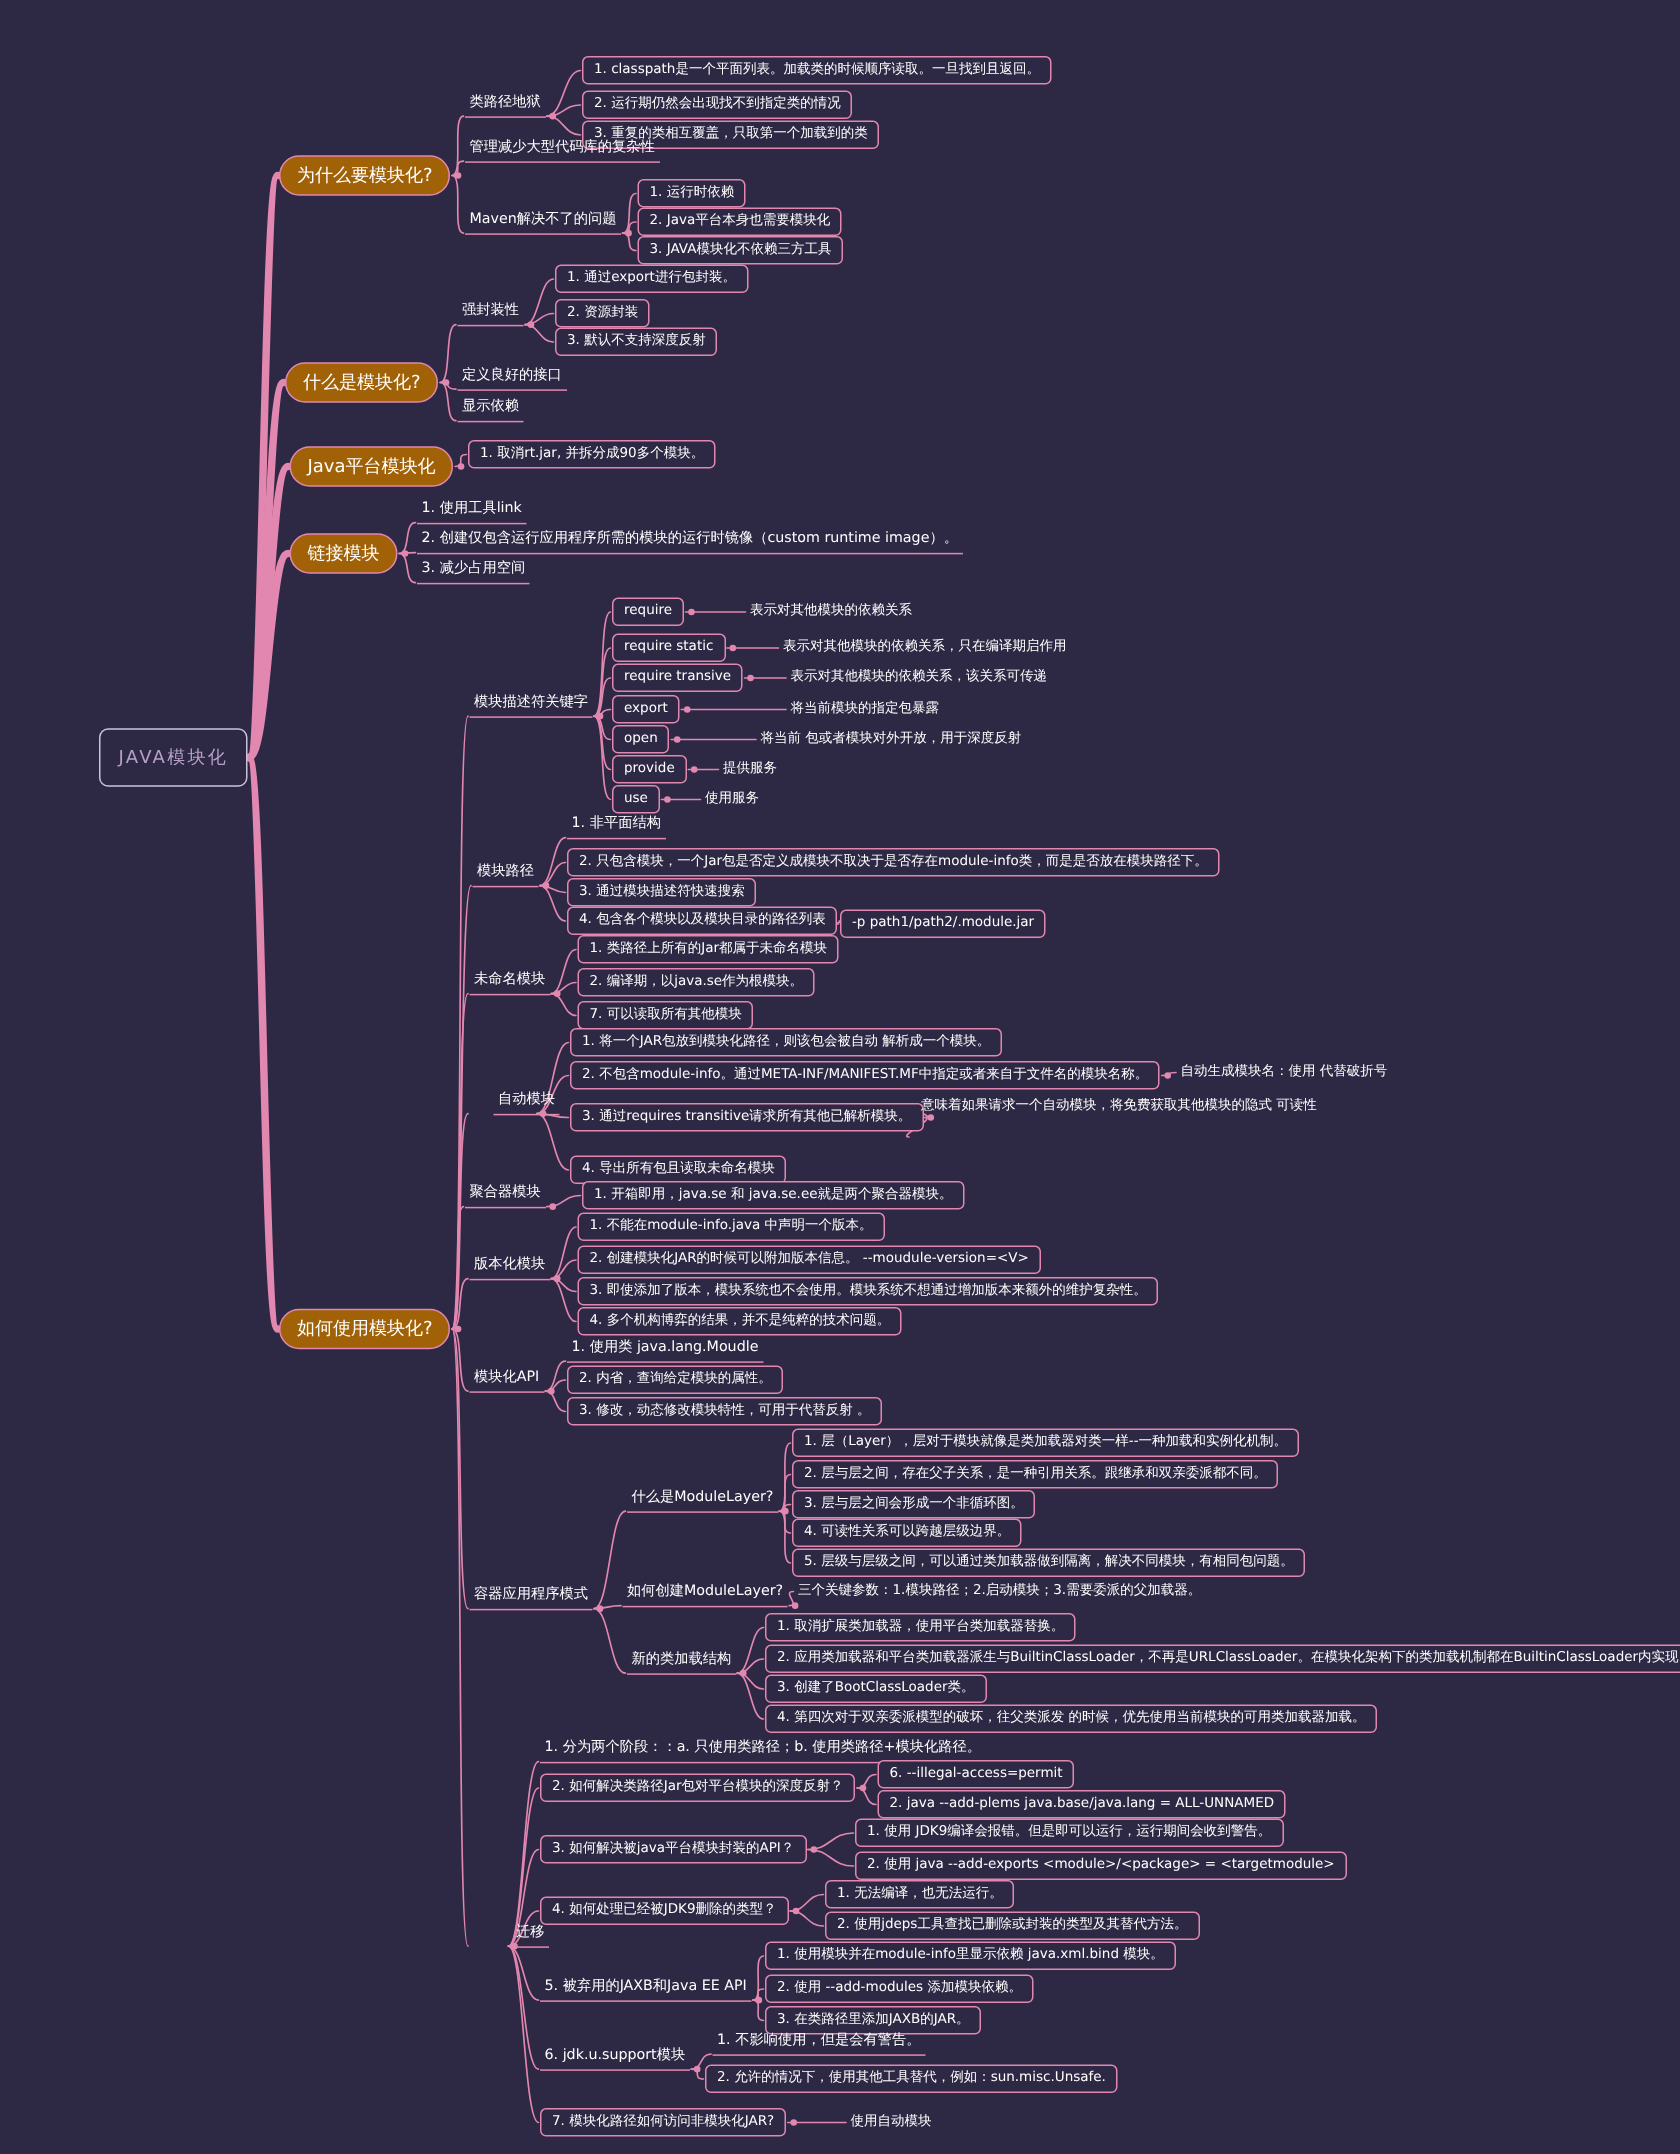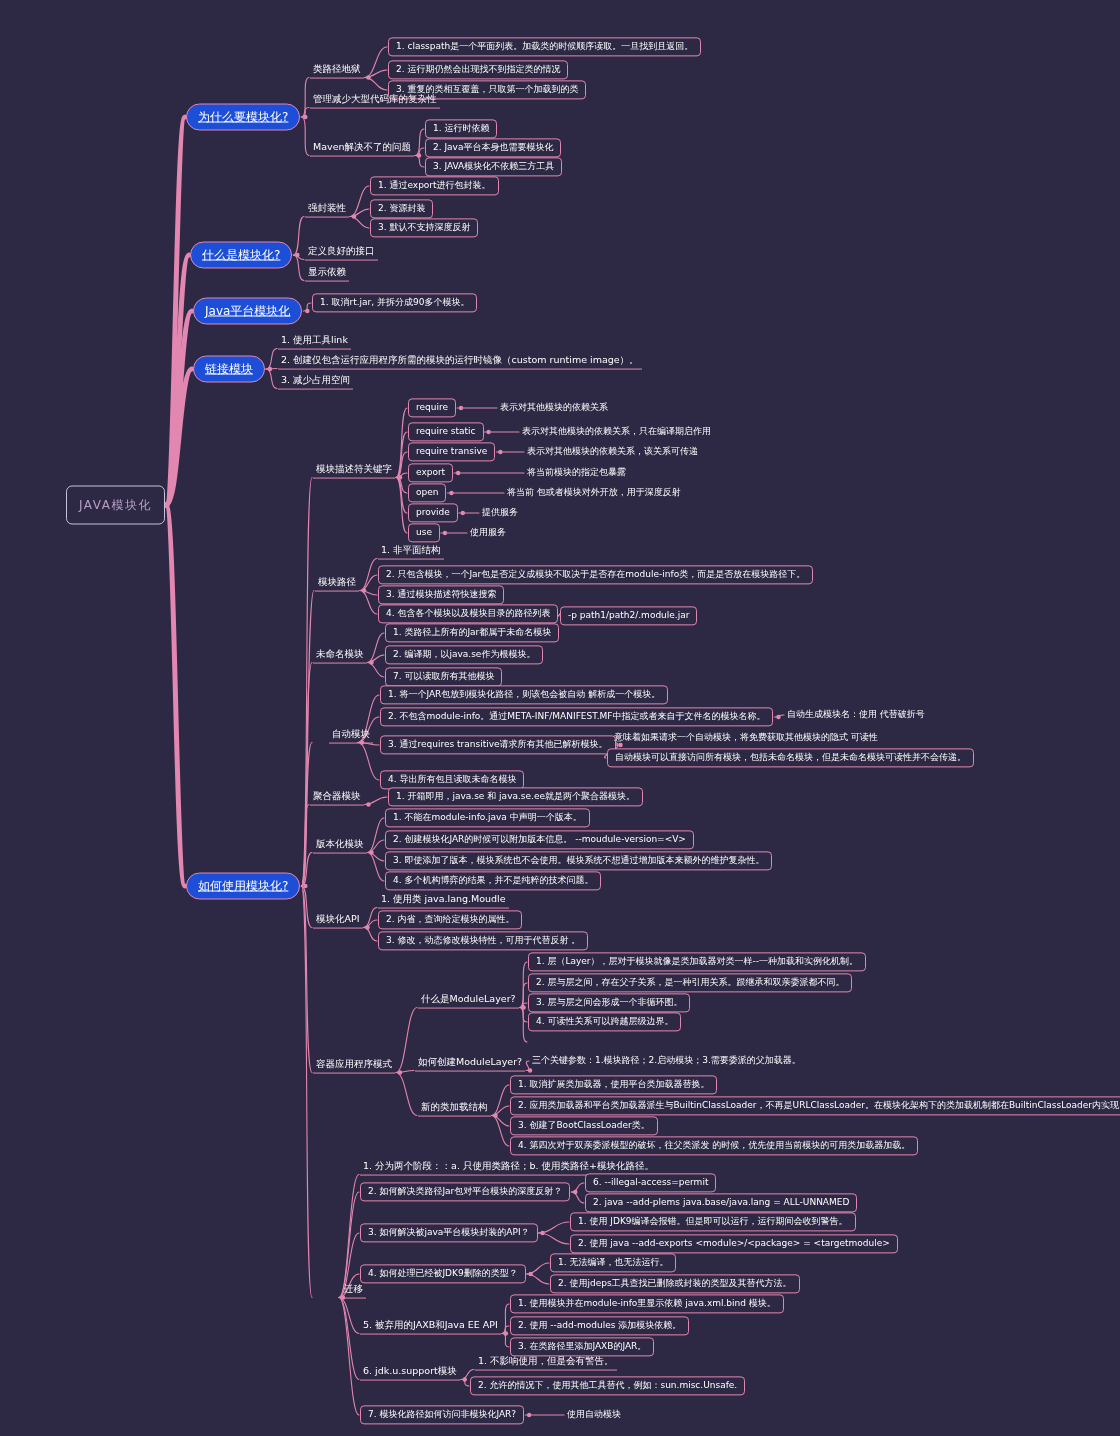--- a/index.html
+++ b/index.html
@@ -14,22 +14,21 @@
     white-space:nowrap;z-index:1;color:#ffffff;line-height:1.25;
   }
   .node.box{
     font-size:9px;padding:3px 7px;
     border:1px solid var(--line,#e287b0);border-radius:4px;
     background:#2d2944;
   }
   .node.main{
     font-size:12px;padding:5px 11px;
     border:1.5px solid var(--line,#e287b0);border-radius:16px;
-    background:#1d4ed8;
-    text-decoration:underline;
+    background:#a16207;
   }
   .node.label{
     font-size:9.5px;padding:1px 3px 3px 3px;
     border-bottom:1.5px solid var(--line,#e287b0);
   }
   .node.text{font-size:9px;padding:1px 2px;}
   .node.root{
     font-size:12px;padding:11px 12px;letter-spacing:1.5px;
     border:1px solid var(--rootline,#c9c2da);border-radius:6px;
     color:var(--roottext,#b79fc6);background:#2d2944;
@@ -229,39 +228,39 @@
     <div class="node label" style="left: 313px; top: 655px;">未命名模块</div>
     <div class="node box" style="left: 385px; top: 633px;">1. 类路径上所有的Jar都属于未命名模块</div>
     <div class="node box" style="left: 385px; top: 655px;">2. 编译期，以java.se作为根模块。</div>
     <div class="node box" style="left: 385px; top: 677px;">7. 可以读取所有其他模块</div>
     <div class="node label" style="left: 329px; top: 735px;">自动模块</div>
     <div class="node box" style="left: 380px; top: 695px;">1.  将一个JAR包放到模块化路径，则该包会被自动 解析成一个模块。</div>
     <div class="node box" style="left: 380px; top: 717px;">2. 不包含module-info。通过META-INF/MANIFEST.MF中指定或者来自于文件名的模块名称。</div>
     <div class="node text" style="left: 785px; top: 715px;">自动生成模块名：使用 代替破折号</div>
     <div class="node box" style="left: 380px; top: 745px;">3. 通过requires transitive请求所有其他已解析模块。</div>
     <div class="node text" style="left: 612px; top: 738px;">意味着如果请求一个自动模块，将免费获取其他模块的隐式 可读性</div>
-    <div class="node box" style="left: 607px; top: 758px;">自动模块可以直接访问所有模块，包括未命名模块，但是未命名模块可读性并不会传递。</div>
     <div class="node box" style="left: 380px; top: 780px;">4. 导出所有包且读取未命名模块</div>
     <div class="node label" style="left: 310px; top: 797px;">聚合器模块</div>
     <div class="node box" style="left: 388px; top: 797px;">1.  开箱即用，java.se  和 java.se.ee就是两个聚合器模块。</div>
     <div class="node label" style="left: 313px; top: 845px;">版本化模块</div>
     <div class="node box" style="left: 385px; top: 818px;">1. 不能在module-info.java 中声明一个版本。</div>
     <div class="node box" style="left: 385px; top: 840px;">2. 创建模块化JAR的时候可以附加版本信息。 --moudule-version=&lt;V&gt;</div>
     <div class="node box" style="left: 385px; top: 861px;">3. 即使添加了版本，模块系统也不会使用。模块系统不想通过增加版本来额外的维护复杂性。</div>
     <div class="node box" style="left: 385px; top: 881px;">4. 多个机构博弈的结果，并不是纯粹的技术问题。</div>
     <div class="node label" style="left: 313px; top: 920px;">模块化API</div>
     <div class="node label" style="left: 378px; top: 900px;">1. 使用类 java.lang.Moudle</div>
     <div class="node box" style="left: 378px; top: 920px;">2. 内省，查询给定模块的属性。</div>
     <div class="node box" style="left: 378px; top: 941px;">3.  修改，动态修改模块特性，可用于代替反射 。</div>
     <div class="node label" style="left: 313px; top: 1065px;">容器应用程序模式</div>
     <div class="node label" style="left: 418px; top: 1000px;">什么是ModuleLayer?</div>
     <div class="node box" style="left: 528px; top: 962px;">1.  层（Layer），层对于模块就像是类加载器对类一样--一种加载和实例化机制。</div>
     <div class="node box" style="left: 528px; top: 983px;">2.  层与层之间，存在父子关系，是一种引用关系。跟继承和双亲委派都不同。</div>
     <div class="node box" style="left: 528px; top: 1003px;">3. 层与层之间会形成一个非循环图。</div>
     <div class="node box" style="left: 528px; top: 1022px;">4. 可读性关系可以跨越层级边界。</div>
+    <div class="node box" style="left: 528px; top: 1042px;">5.  层级与层级之间，可以通过类加载器做到隔离，解决不同模块，有相同包问题。</div>
     <div class="node label" style="left: 415px; top: 1063px;">如何创建ModuleLayer?</div>
     <div class="node text" style="left: 530px; top: 1061px;">三个关键参数：1.模块路径；2.启动模块；3.需要委派的父加载器。</div>
     <div class="node label" style="left: 418px; top: 1108px;">新的类加载结构</div>
     <div class="node box" style="left: 510px; top: 1085px;">1. 取消扩展类加载器，使用平台类加载器替换。</div>
     <div class="node box" style="left: 510px; top: 1106px;">2. 应用类加载器和平台类加载器派生与BuiltinClassLoader，不再是URLClassLoader。在模块化架构下的类加载机制都在BuiltinClassLoader内实现。</div>
     <div class="node box" style="left: 510px; top: 1126px;">3. 创建了BootClassLoader类。</div>
     <div class="node box" style="left: 510px; top: 1146px;">4. 第四次对于双亲委派模型的破坏，往父类派发 的时候，优先使用当前模块的可用类加载器加载。</div>
     <div class="node label" style="left: 313px; top: 1290px; margin-left: 28px;">迁移</div>
     <div class="node label" style="left: 360px; top: 1167px;">1. 分为两个阶段：：a. 只使用类路径；b. 使用类路径+模块化路径。</div>
     <div class="node box" style="left: 360px; top: 1192px;">2. 如何解决类路径Jar包对平台模块的深度反射？</div>

